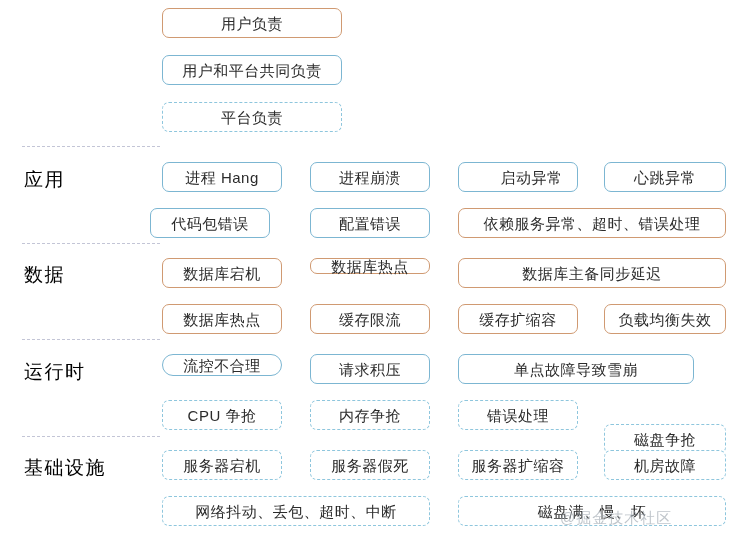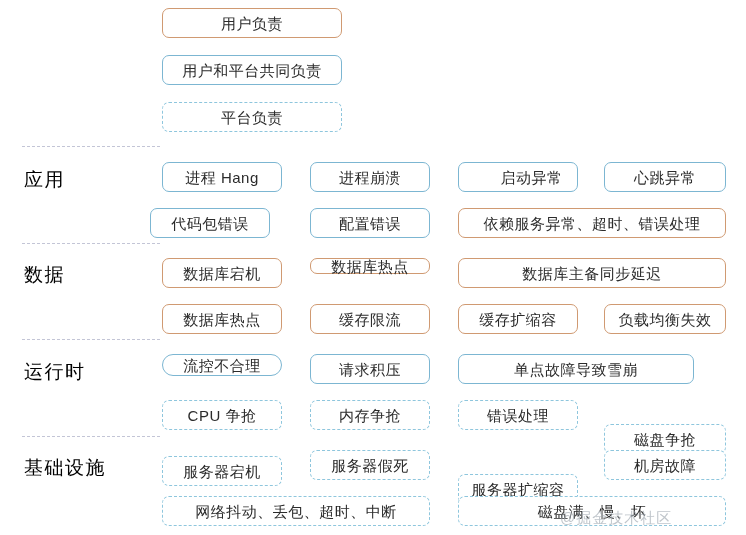--- a/index.html
+++ b/index.html
@@ -115,23 +115,23 @@
       <div class="chip orange-solid" style="left: 310px; top: 304px; width: 120px; height: 30px;">缓存限流</div>
       <div class="chip orange-solid" style="left: 458px; top: 304px; width: 120px; height: 30px;">缓存扩缩容</div>
       <div class="chip orange-solid" style="left: 604px; top: 304px; width: 122px; height: 30px;">负载均衡失效</div>
       <div class="chip blue-solid" style="left: 162px; top: 354px; width: 120px; height: 22px; border-radius: 13px;">流控不合理</div>
       <div class="chip blue-solid" style="left: 310px; top: 354px; width: 120px; height: 30px;">请求积压</div>
       <div class="chip blue-solid" style="left: 458px; top: 354px; width: 236px; height: 30px;">单点故障导致雪崩</div>
       <div class="chip blue-dashed" style="left: 162px; top: 400px; width: 120px; height: 30px;">CPU 争抢</div>
       <div class="chip blue-dashed" style="left: 310px; top: 400px; width: 120px; height: 30px;">内存争抢</div>
       <div class="chip blue-dashed" style="left: 458px; top: 400px; width: 120px; height: 30px;">错误处理</div>
       <div class="chip blue-dashed" style="left: 604px; top: 400px; width: 122px; height: 30px; margin-top: 24px;">磁盘争抢</div>
-      <div class="chip blue-dashed" style="left: 162px; top: 450px; width: 120px; height: 30px; margin-top: 6px;">服务器宕机</div>
+      <div class="chip blue-dashed" style="left: 162px; top: 450px; width: 120px; height: 30px;">服务器宕机</div>
       <div class="chip blue-dashed" style="left: 310px; top: 450px; width: 120px; height: 30px;">服务器假死</div>
-      <div class="chip blue-dashed" style="left: 458px; top: 450px; width: 120px; height: 30px; margin-top: 24px;">服务器扩缩容</div>
+      <div class="chip blue-dashed" style="left: 458px; top: 450px; width: 120px; height: 30px;">服务器扩缩容</div>
       <div class="chip blue-dashed" style="left: 604px; top: 450px; width: 122px; height: 30px;">机房故障</div>
       <div class="chip blue-dashed" style="left: 162px; top: 496px; width: 268px; height: 30px;">网络抖动、丢包、超时、中断</div>
       <div class="chip blue-dashed" style="left: 458px; top: 496px; width: 268px; height: 30px;">磁盘满、慢、坏</div>
     </div>
 
   <div class="watermark" style="left: 560px; top: 510px;">@掘金技术社区</div>
 
 </div>
 
 </body></html>

